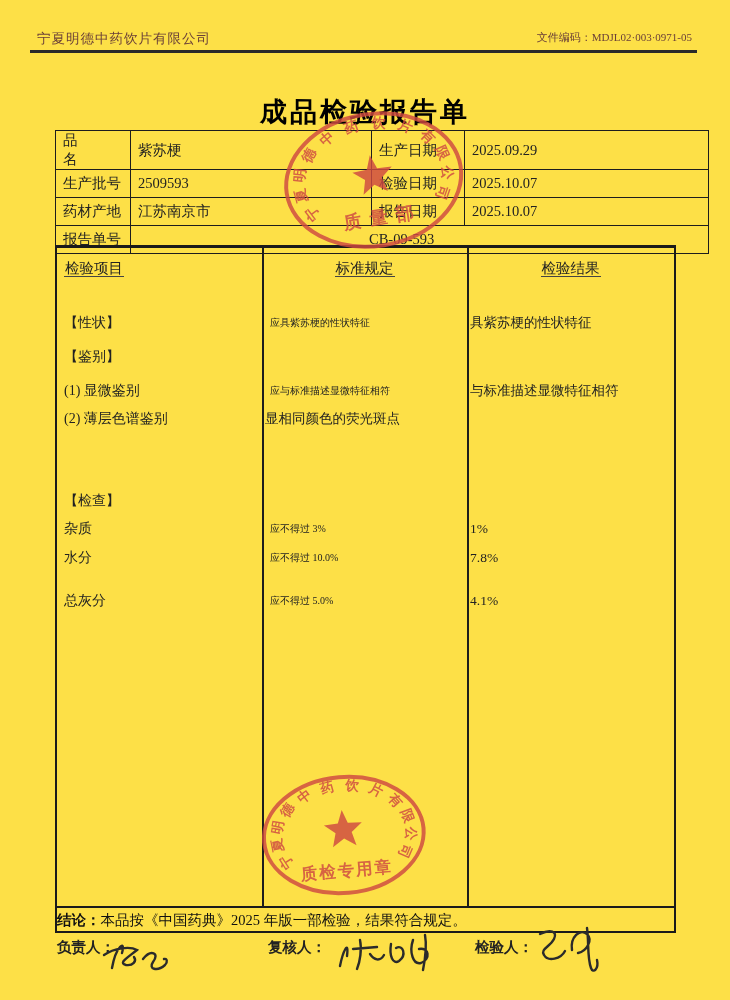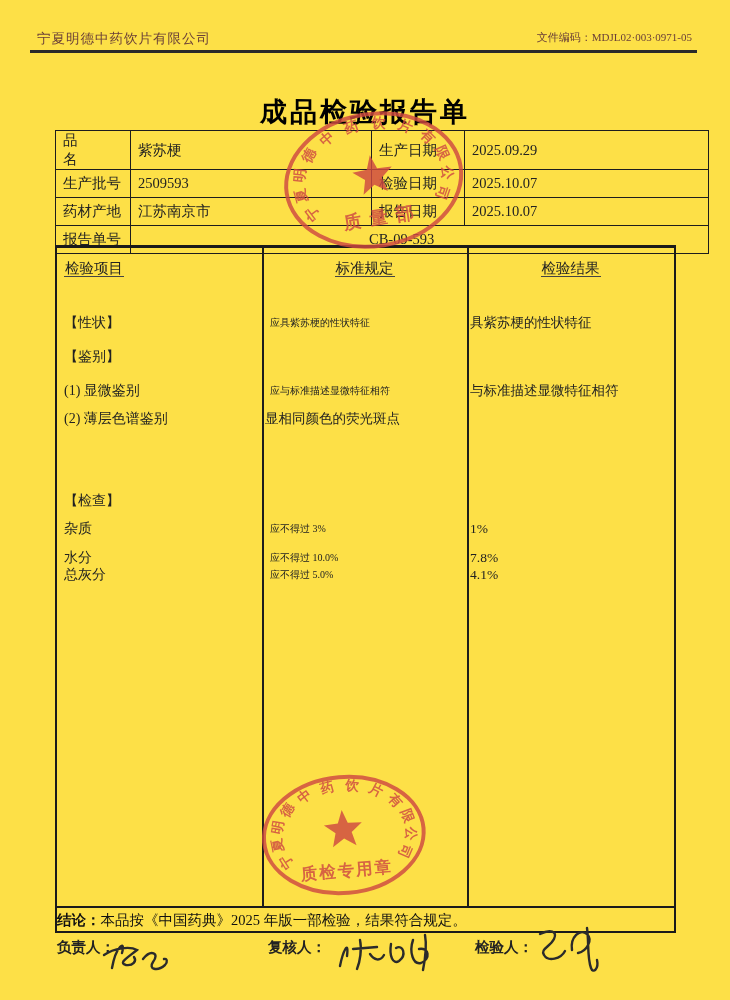--- a/index.html
+++ b/index.html
@@ -31,21 +31,21 @@
   .mhead .hcell{font-size:14.5px; color:#222;}
   .mhead .hcell:nth-child(1){padding-left:7px; text-align:left;}
   .mhead .hcell:nth-child(2),.mhead .hcell:nth-child(3){text-align:center;}
   .mhead .hcell span{border-bottom:1.2px solid #444; padding:0 1px 0 1px;text-align:center;}
   .trow{position:absolute; left:0; right:0; display:grid; grid-template-columns:205px 205px 207px;}
   .trow .cell{font-size:14px; line-height:29px; color:#222;}
   .trow .cell.item{padding-left:7px;}
   .trow .cell.std{padding-left:8px; padding-right:2px; font-size:10px;}
   .trow .cell.res{padding-left:3px; font-size:13.5px;}
   .r0{top:60px;} .r1{top:94px;} .r2{top:128px;} .r3{top:156px;} .r4{top:238px;}
-  .r5{top:266px;} .r6{top:295px;} .r7{top:312px;} .r8{top:353px;}
+  .r5{top:266px;} .r6{top:295px;} .r7{top:338px;} .r8{top:353px;}
   
   .conclusion{position:absolute; left:55px; top:906px; width:621px; height:27px; box-sizing:border-box;
               border:2px solid #1a1a1a; border-top-width:2.5px; line-height:24px; font-size:14.5px;
               color:#111;}
   .conclusion b{font-weight:bold;}
   
   .siglabel{position:absolute; font-size:14.5px; font-weight:600; color:#222; top:938px;}
   .sl1{left:57px;} .sl2{left:268px;} .sl3{left:455px;margin-left:20px;}
   .sigsvg{position:absolute; stroke:#2b2b2b; fill:none; stroke-width:2.4; stroke-linecap:round;}
   .sg1{left:96px; top:932px;} .sg2{left:328px; top:926px;} .sg3{left:526px; top:920px;}

